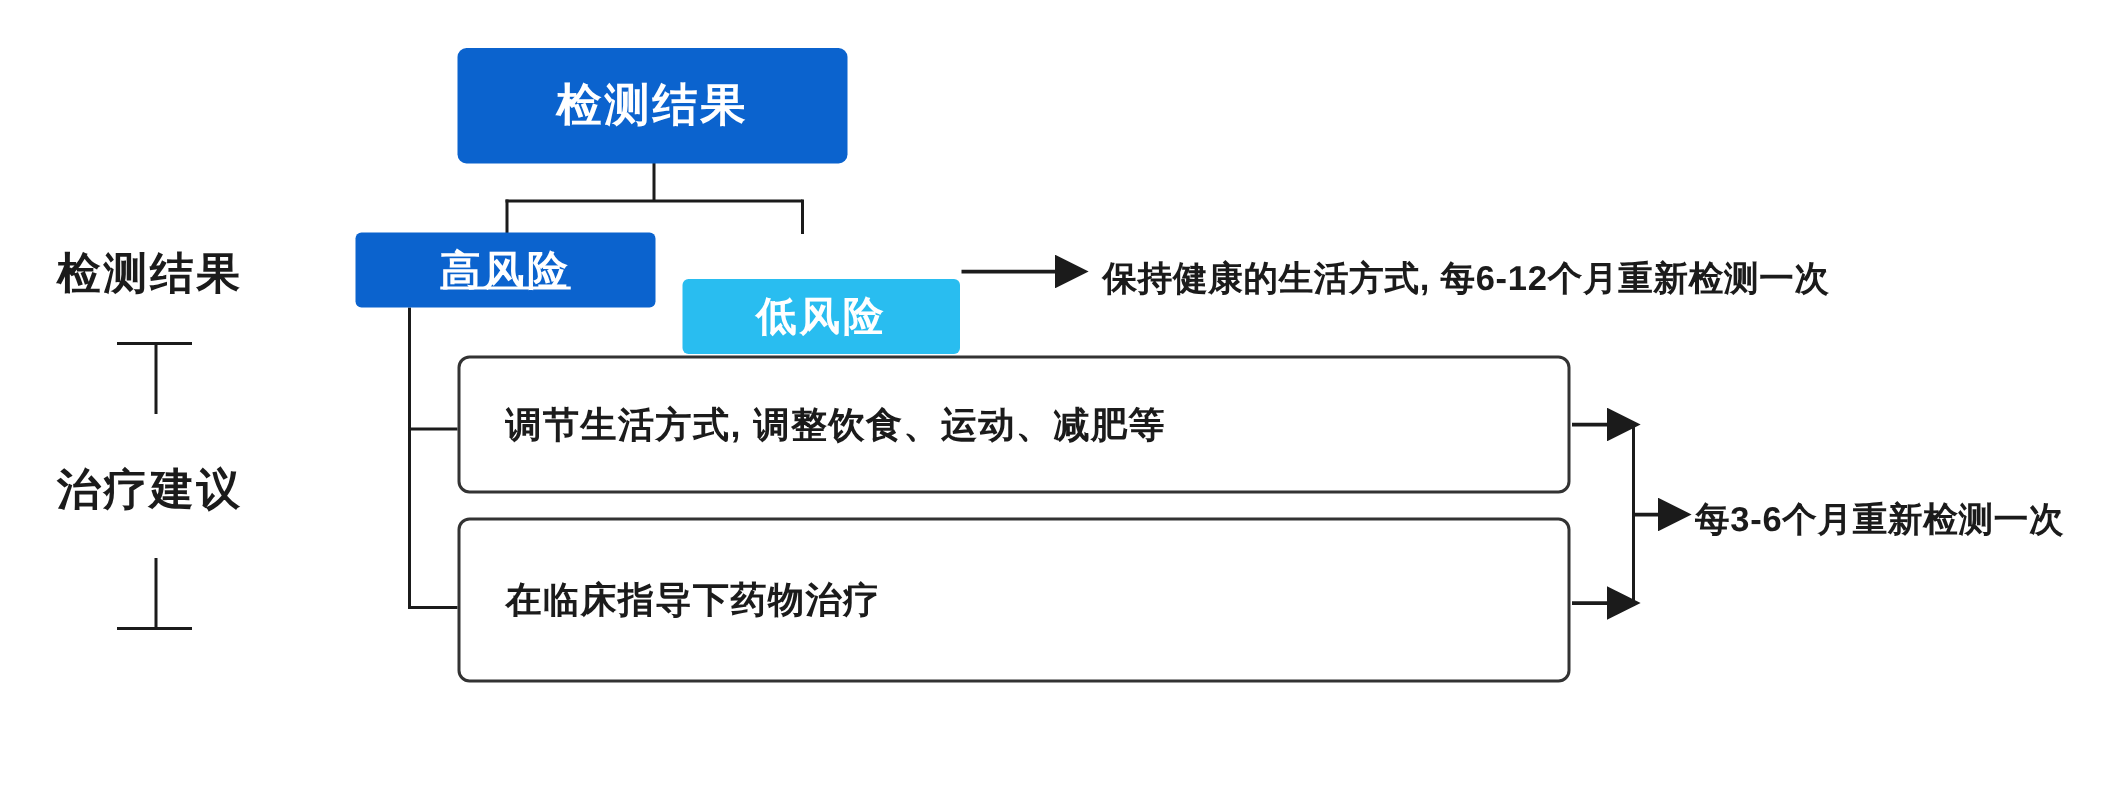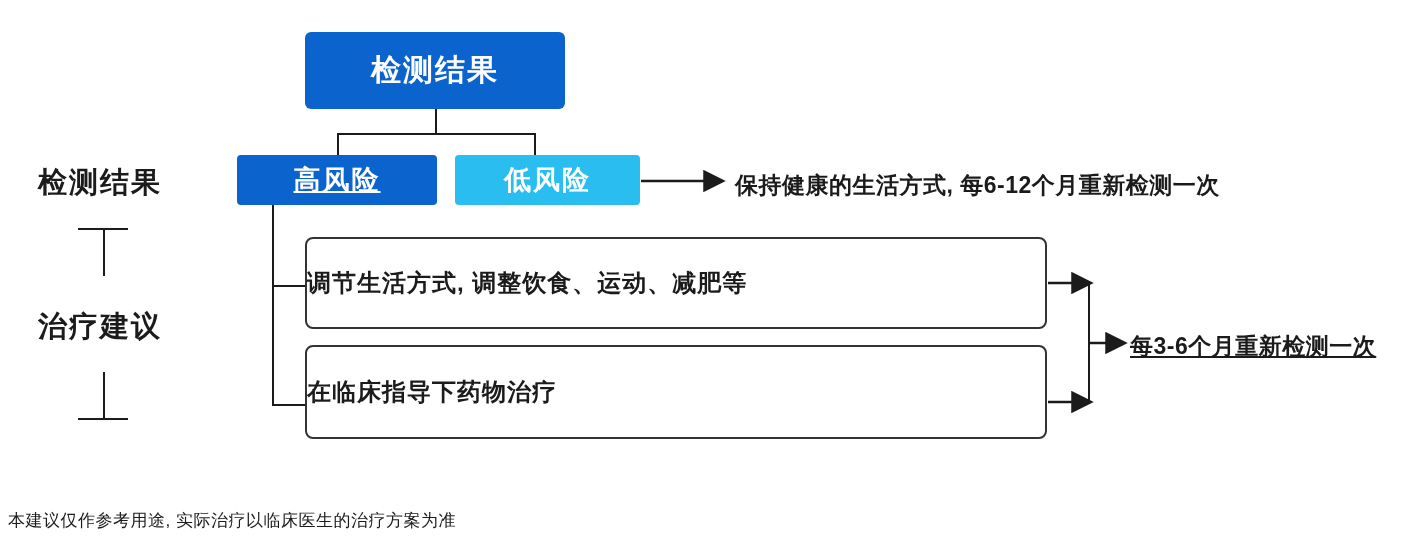--- a/index.html
+++ b/index.html
@@ -30,27 +30,29 @@
   }
   .node-high{
     background:#0b63ce;color:#ffffff;
     font-size:27px;font-weight:700;letter-spacing:2px;
     border-radius:4px;
   }
   .node-low{
     background:#29bdf0;color:#ffffff;
     font-size:27px;font-weight:700;letter-spacing:2px;
     border-radius:4px;
+    margin-top:31px;
   }
   .node-outline{
     background:#ffffff;border:2px solid #333333;border-radius:8px;
     justify-content:flex-start;
   }
   .node-outline span{
     font-size:24px;font-weight:700;color:#1b1b1b;letter-spacing:1px;
+    padding-left:30px;
   }
 
   
   .note-text{
     font-size:23px;font-weight:700;color:#1b1b1b;letter-spacing:0.5px;
     white-space:nowrap;
     text-align:center;
   }
   .footer-text{
     font-size:17px;font-weight:400;color:#1b1b1b;letter-spacing:0.5px;
@@ -114,21 +116,20 @@
   <div class="abs node node-high" style="left:237px;top:155px;width:200px;height:50px;text-decoration:underline;">高风险</div>
 
   <div class="abs node node-low" style="left:455px;top:155px;width:185px;height:50px;">低风险</div>
 
   <div class="abs note-text" style="left:735px;top:170px;">保持健康的生活方式, 每6-12个月重新检测一次</div>
 
   <div class="abs node node-outline" style="left:305px;top:237px;width:742px;height:92px;">
     <span>调节生活方式, 调整饮食、运动、减肥等</span>
   </div>
 
-  <div class="abs node node-outline" style="left:305px;top:345px;width:742px;height:94px;">
+  <div class="abs node node-outline" style="left:305px;top:345px;width:742px;height:110px;">
     <span>在临床指导下药物治疗</span>
   </div>
 
-  <div class="abs note-text" style="left:1130px;top:331px;text-decoration:underline;">每3-6个月重新检测一次</div>
+  <div class="abs note-text" style="left:1130px;top:331px;">每3-6个月重新检测一次</div>
 
-  <div class="abs footer-text" style="left:8px;top:509px;">本建议仅作参考用途, 实际治疗以临床医生的治疗方案为准</div>
 
 </div>
 
 </body></html>

